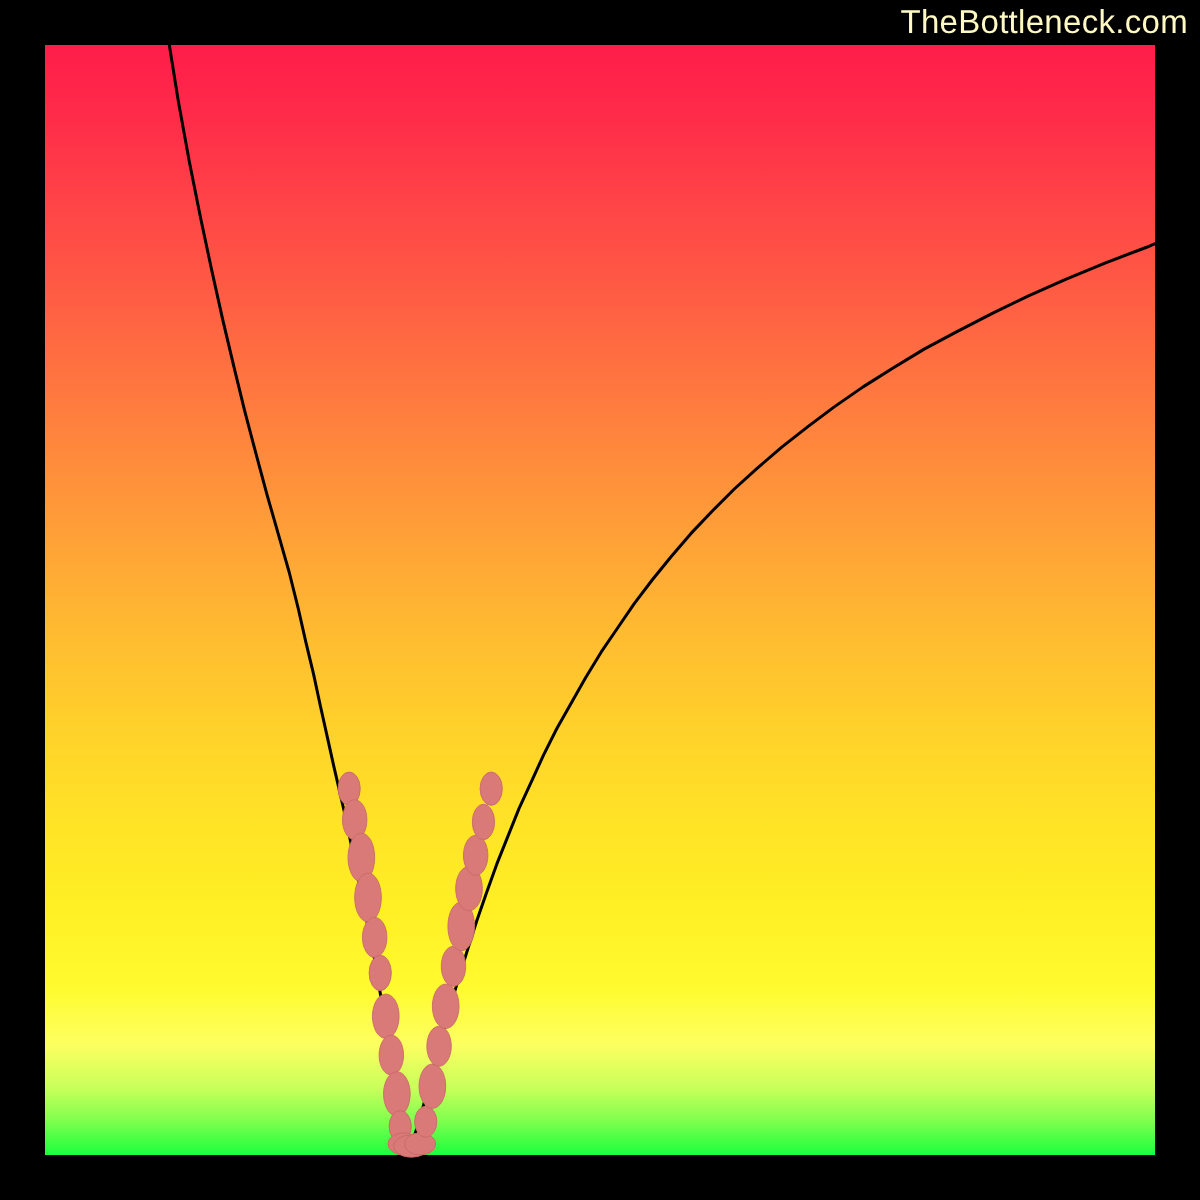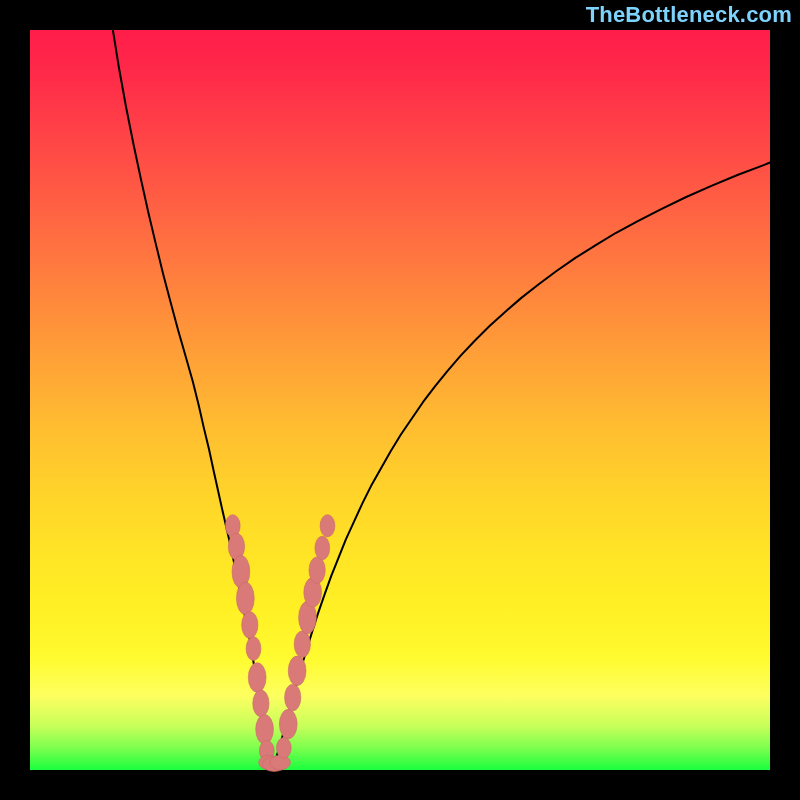--- a/index.html
+++ b/index.html
@@ -40,23 +40,23 @@
       #fdff60 90%,
       #c8ff5a 94%,
       #7dff4e 97%,
       #1aff3e 100%
     );
   }
   .watermark {
     position: absolute;
     top: 2px;
     right: 8px;
-    color: #7dd3fc;
+    color: #fef9c3;
     font-size: 22px;
-    font-weight: 700;
+    font-weight: 400;
     letter-spacing: 0.2px;
     user-select: none;
   }
   svg.curves {
     position: absolute;
     left: 0;
     top: 0;
     width: 740px;
     height: 740px;
     overflow: visible;

